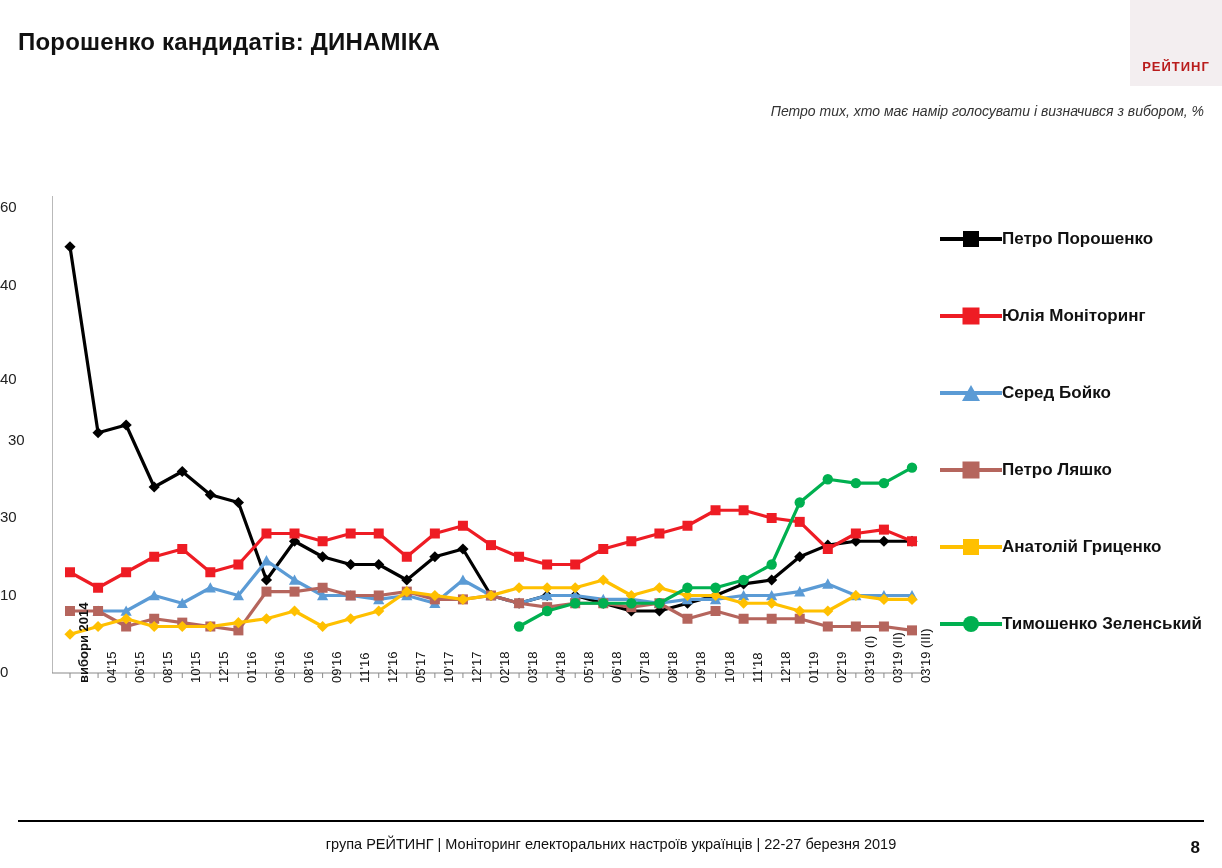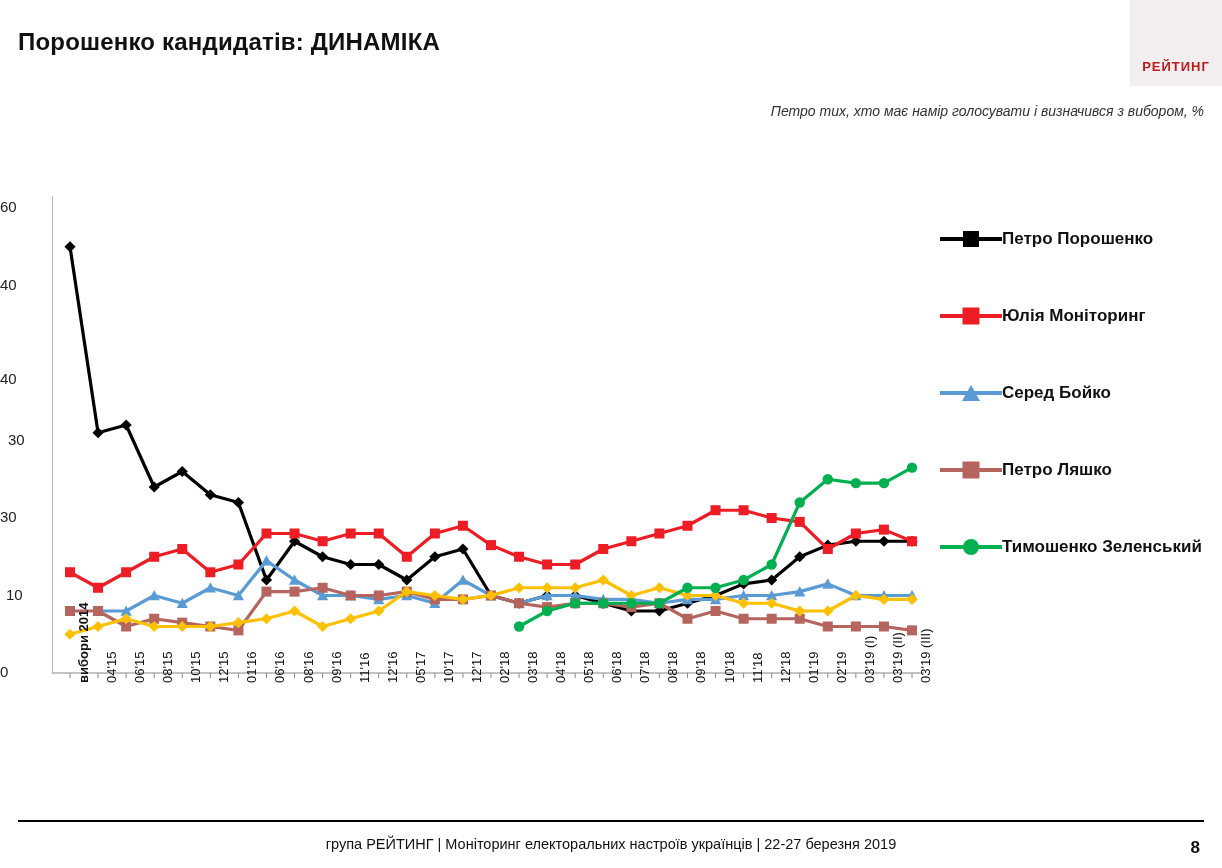--- a/index.html
+++ b/index.html
@@ -159,21 +159,21 @@
 
   <div class="logo-box">
     <div class="logo-text">РЕЙТИНГ</div>
   </div>
 
   <div class="subtitle">Петро тих, хто має намір голосувати і визначився з вибором, %</div>
 
   <div id="chart-wrap">
     <div id="yticks">
         <div class="ytick-label" style="left: 0px; top: 513px;">0</div>
-        <div class="ytick-label" style="left: 6px; top: 435.5px;">10</div>
+        <div class="ytick-label" style="left: 0px; top: 435.5px;">10</div>
         <div class="ytick-label" style="left: 0px; top: 358px;">30</div>
         <div class="ytick-label" style="left: 8px; top: 280.5px;">30</div>
         <div class="ytick-label" style="left: 0px; top: 200px; margin-top: 20px;">40</div>
         <div class="ytick-label" style="left: 0px; top: 125.5px;">40</div>
         <div class="ytick-label" style="left: 0px; top: 48px;">60</div>
       </div>
     <div id="plot">
       <svg class="plot-svg" id="plot-svg" width="880" height="645">
           <g>
             <line x1="0" y1="495" x2="872" y2="495" stroke="#8a8a8a" stroke-width="1.2"></line>
@@ -465,20 +465,27 @@
       </div>
       <div class="legend-item">
         <span class="legend-marker">
           <span class="lm-line" style="background: rgb(181, 101, 93);"></span>
           <span class="lm-sym sym-square" style="background: rgb(181, 101, 93);"></span>
         </span>
         <span class="legend-label">Петро Ляшко</span>
       </div>
       <div class="legend-item">
         <span class="legend-marker">
+          <span class="lm-line" style="background: rgb(255, 192, 0);"></span>
+          <span class="lm-sym sym-diamond" style="background: rgb(255, 192, 0);"></span>
+        </span>
+        <span class="legend-label">Анатолій Гриценко</span>
+      </div>
+      <div class="legend-item">
+        <span class="legend-marker">
           <span class="lm-line" style="background: rgb(0, 176, 80);"></span>
           <span class="lm-sym sym-circle" style="background: rgb(0, 176, 80);"></span>
         </span>
         <span class="legend-label">Тимошенко Зеленський</span>
       </div>
     </div>
 
   <div class="footer-rule"></div>
   <div class="footer-text">група РЕЙТИНГ | Моніторинг електоральних настроїв українців  |  22-27 березня 2019</div>
   <div class="page-num">8</div>

